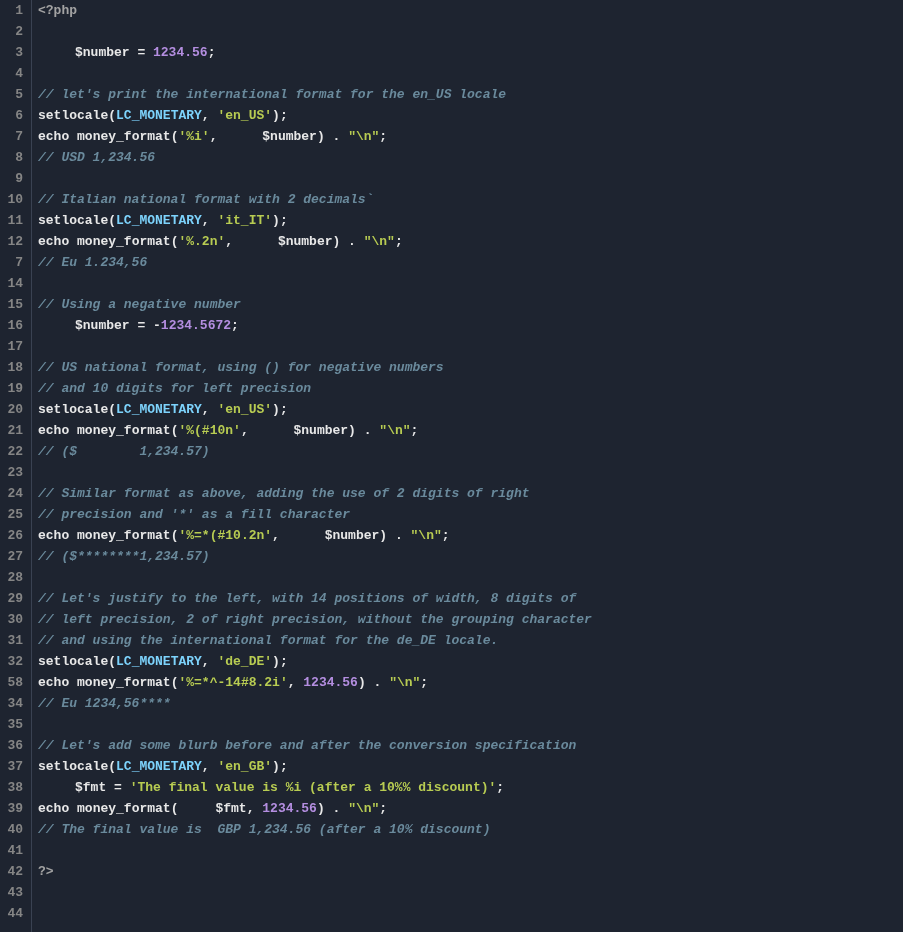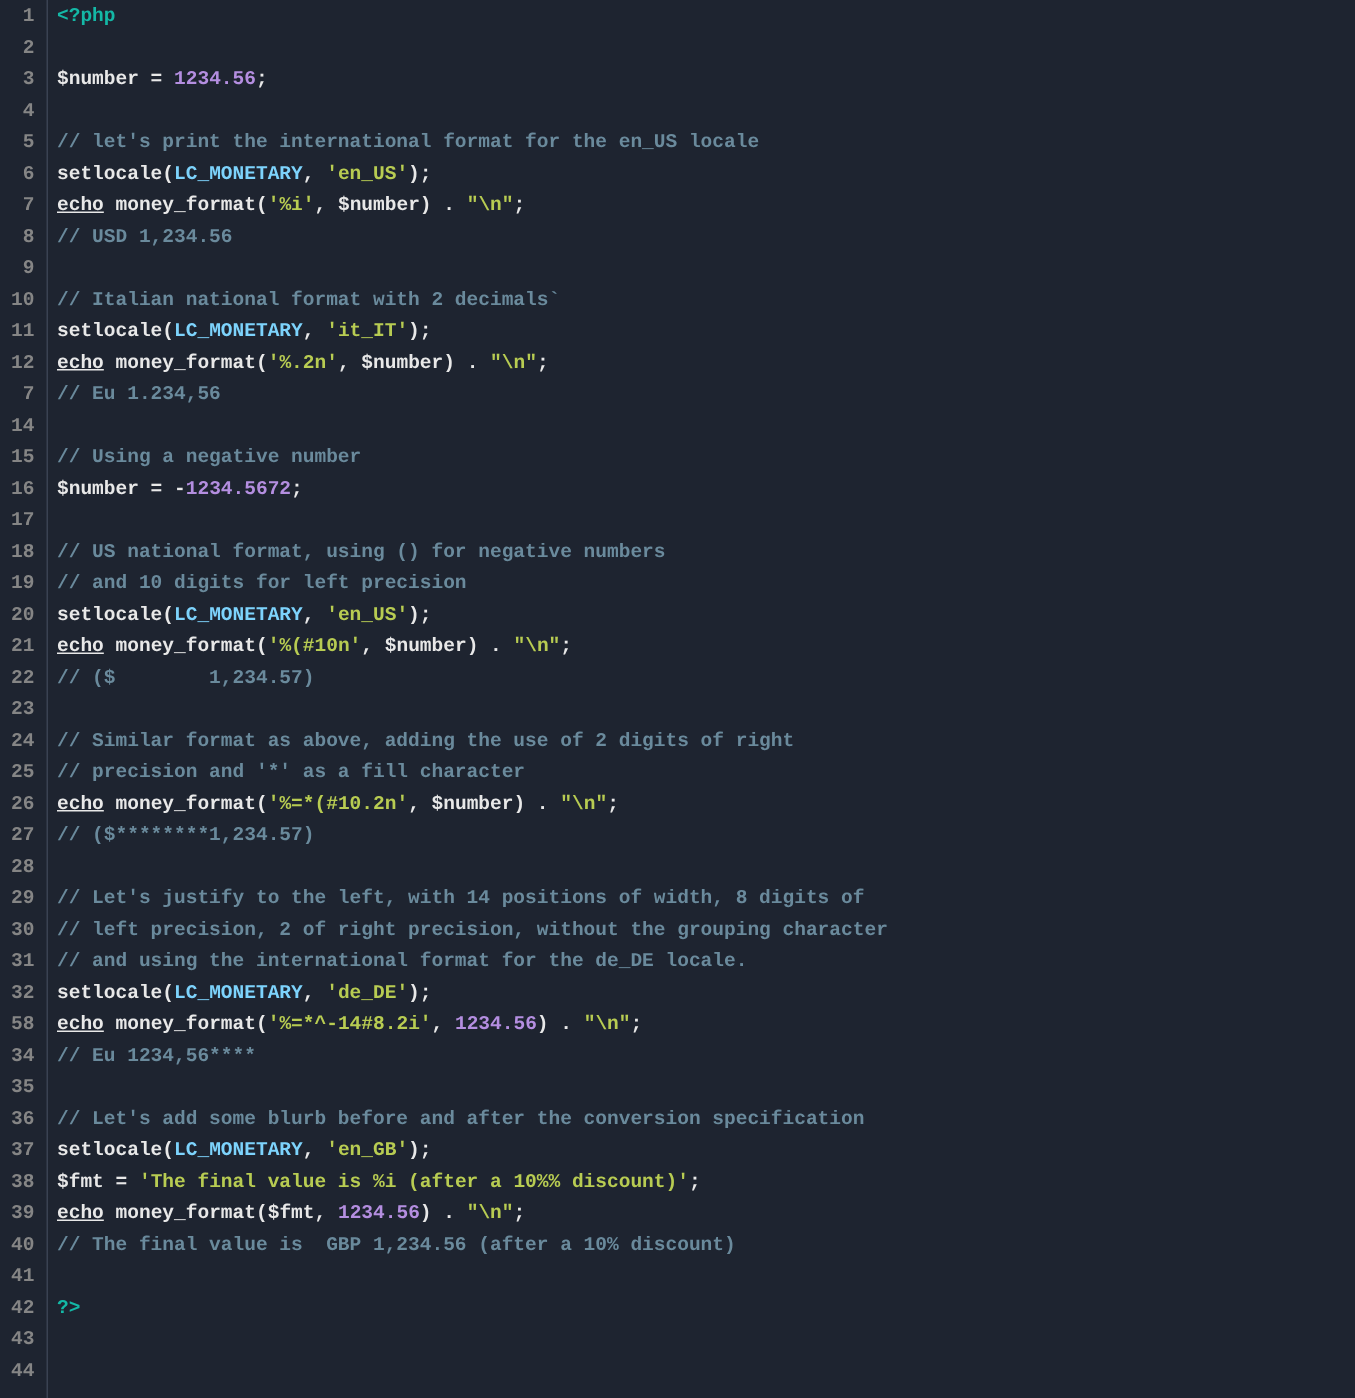--- a/index.html
+++ b/index.html
@@ -38,30 +38,30 @@
       flex: 1;
       background: #1e2430;
       padding-left: 6px;
       white-space: pre;
       font-weight: bold;
     }
     .code .line {
       height: 21px;
     }
     .tok-default { color: #e8e8e8; }
-    .tok-keyword { color: #e8e8e8; text-decoration: underline; }
-    .tok-var { color: #e8e8e8; }
+    .tok-keyword { color: #e8e8e8; }
+    .tok-var { color: #e8e8e8; margin-left: 37px; }
     .tok-operator { color: #e8e8e8; }
     .tok-punct { color: #e8e8e8; }
     .tok-number { color: #b48ee0; text-align: center; }
     .tok-string { color: #b8cc52; }
-    .tok-comment { color: #6a8a9c; }
+    .tok-comment { color: #6a8a9c; font-style: italic; }
     .tok-const { color: #7dd3fc; }
     .tok-func { color: #e8e8e8; }
-    .tok-phptag { color: #14b8a6; }
+    .tok-phptag { color: #a3a3a3; }
   </style>
 </head>
 <body>
 
 <div class="editor">
   <div class="gutter" id="gutter">
       <div class="line-num">1</div>
       <div class="line-num">2</div>
       <div class="line-num">3</div>
       <div class="line-num">4</div>

